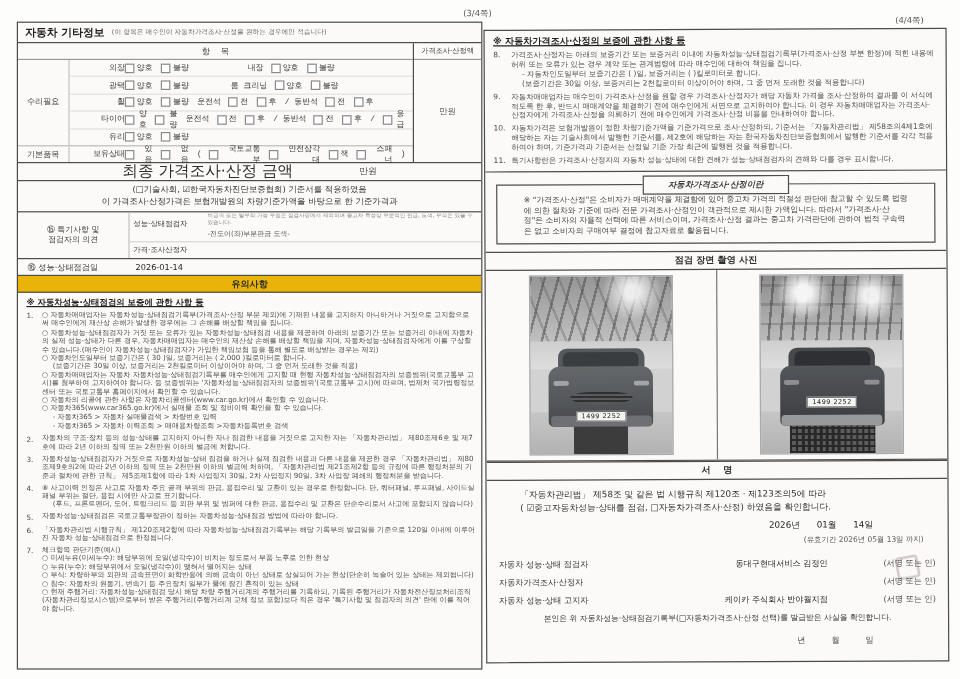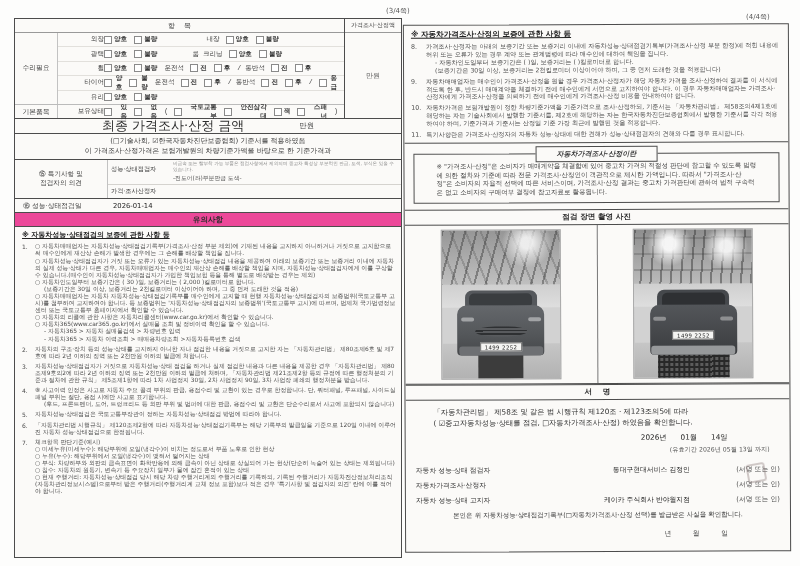--- a/index.html
+++ b/index.html
@@ -18,21 +18,21 @@
   .thead{height:13px;display:flex;align-items:center;justify-content:center;
     font-size:7px;border-bottom:1px solid #999;white-space:pre;}
   .tgroup{display:flex;border-bottom:1px solid #bbb;}
   .tgroup:last-child{border-bottom:none;}
   .gcell{width:42px;flex:none;display:flex;align-items:center;justify-content:center;
     font-size:6.8px;border-right:1px solid #c2c2c2;}
   .grows{flex:1;display:flex;flex-direction:column;text-align:right;}
   .trow{height:13.4px;display:flex;align-items:center;font-size:6.6px;border-bottom:1px solid #e2e0dc;}
   .trow:last-child{border-bottom:none;}
   .lcell{width:46px;flex:none;padding-left:5px;box-sizing:border-box;}
-  .cbw{display:inline-flex;align-items:center;margin-right:7px;font-weight:bold;}
+  .cbw{display:inline-flex;align-items:center;margin-right:7px;}
   .cb{width:6px;height:6px;border:1px solid #8a8a8a;background:#fff;margin-right:2px;flex:none;}
   .tt{margin-right:6px;white-space:pre;font-family:Liberation Mono, monospace;}
   .spc{display:inline-block;height:1px;}
   .tprice{width:56px;flex:none;border-left:1px solid #4c4c4c;display:flex;flex-direction:column;}
   .tprice .ph{height:13px;display:flex;align-items:center;justify-content:center;font-size:6px;border-bottom:1px solid #999;}
   .tprice .pv{flex:1;display:flex;align-items:center;justify-content:center;font-size:7px;color:#555;}
   .finalrow{height:14px;flex:none;display:flex;align-items:center;justify-content:center;
     border-bottom:1.2px solid #4c4c4c;gap:55px;}
   .finalrow .fl{font-size:13px;font-weight:normal;color:#2e2e2e;}
   .finalrow .fu{font-size:7.4px;color:#444;}
@@ -45,21 +45,21 @@
   .rrow1{flex:1.7;display:flex;border-bottom:1px solid #d5d3cf;padding:1px 3px;gap:4px;}
   .rkey{font-size:6.2px;width:58px;flex:none;padding-top:4px;}
   .rnotes{flex:1;overflow:hidden;}
   .rnote1{font-size:4.6px;color:#8a8a8a;line-height:5.6px;}
   .rnote2{font-size:5.8px;color:#555;margin-top:1px;}
   .rrow2{flex:1;display:flex;align-items:center;padding:0 3px;font-size:6.2px;}
   .daterow{height:13px;flex:none;display:flex;align-items:center;border-bottom:1.2px solid #4c4c4c;font-size:6.8px;}
   .daterow .dl{width:92px;padding-left:8px;box-sizing:border-box;}
   .daterow .dv{padding-left:6px;color:#222;}
   .noticebar{height:13px;flex:none;display:flex;align-items:center;justify-content:center;
-    background:#ec4899;border-bottom:1.2px solid #4c4c4c;font-size:7.6px;font-weight:bold;color:#2e2e2e;}
+    background:#eab308;border-bottom:1.2px solid #4c4c4c;font-size:7.6px;font-weight:bold;color:#2e2e2e;}
   .noticebox{flex:1;padding:3px 5px 1px 7px;overflow:hidden;}
   .ntitle{font-size:7px;font-weight:bold;text-decoration:underline;color:#222;margin-bottom:3px;}
   .nitem{display:flex;margin-bottom:3px;}
   .nnum{width:13px;flex:none;font-size:6px;color:#4a4a4a;}
   .nbody{flex:1;}
   .npara{font-size:5.9px;line-height:7.1px;color:#4c4c4c;}
   .npara.indent{padding-left:9px;}
   
   #right-page{left:404px;top:24px;width:386px;height:528px;transform:rotate(-0.25deg);}
   .wsec{flex:none;padding:4px 7px 1px 7px;border-bottom:1.3px solid #4c4c4c;}
@@ -134,20 +134,24 @@
 </style>
 </head>
 <body>
 
 <div id="canvas">
 
   <div class="pagenum" style="left:352px;top:6px;margin-left:34px;">(3/4쪽)</div>
   <div class="pagenum" style="left:746px;top:12px;">(4/4쪽)</div>
 
   <div class="page" id="left-page">
+    <div class="lhdr">
+      <span class="t">자동차 기타정보</span>
+      <span class="n">(이 항목은 매수인이 자동차가격조사·산정을 원하는 경우에만 적습니다)</span>
+    </div>
 
     <div class="tmain">
       <div class="tleft">
         <div class="thead">항    목</div>
         <div id="table-body">
             <div class="tgroup">
               <div class="gcell">수리필요</div>
               <div class="grows">
                 <div class="trow">
                   <span class="lcell">외장</span>

